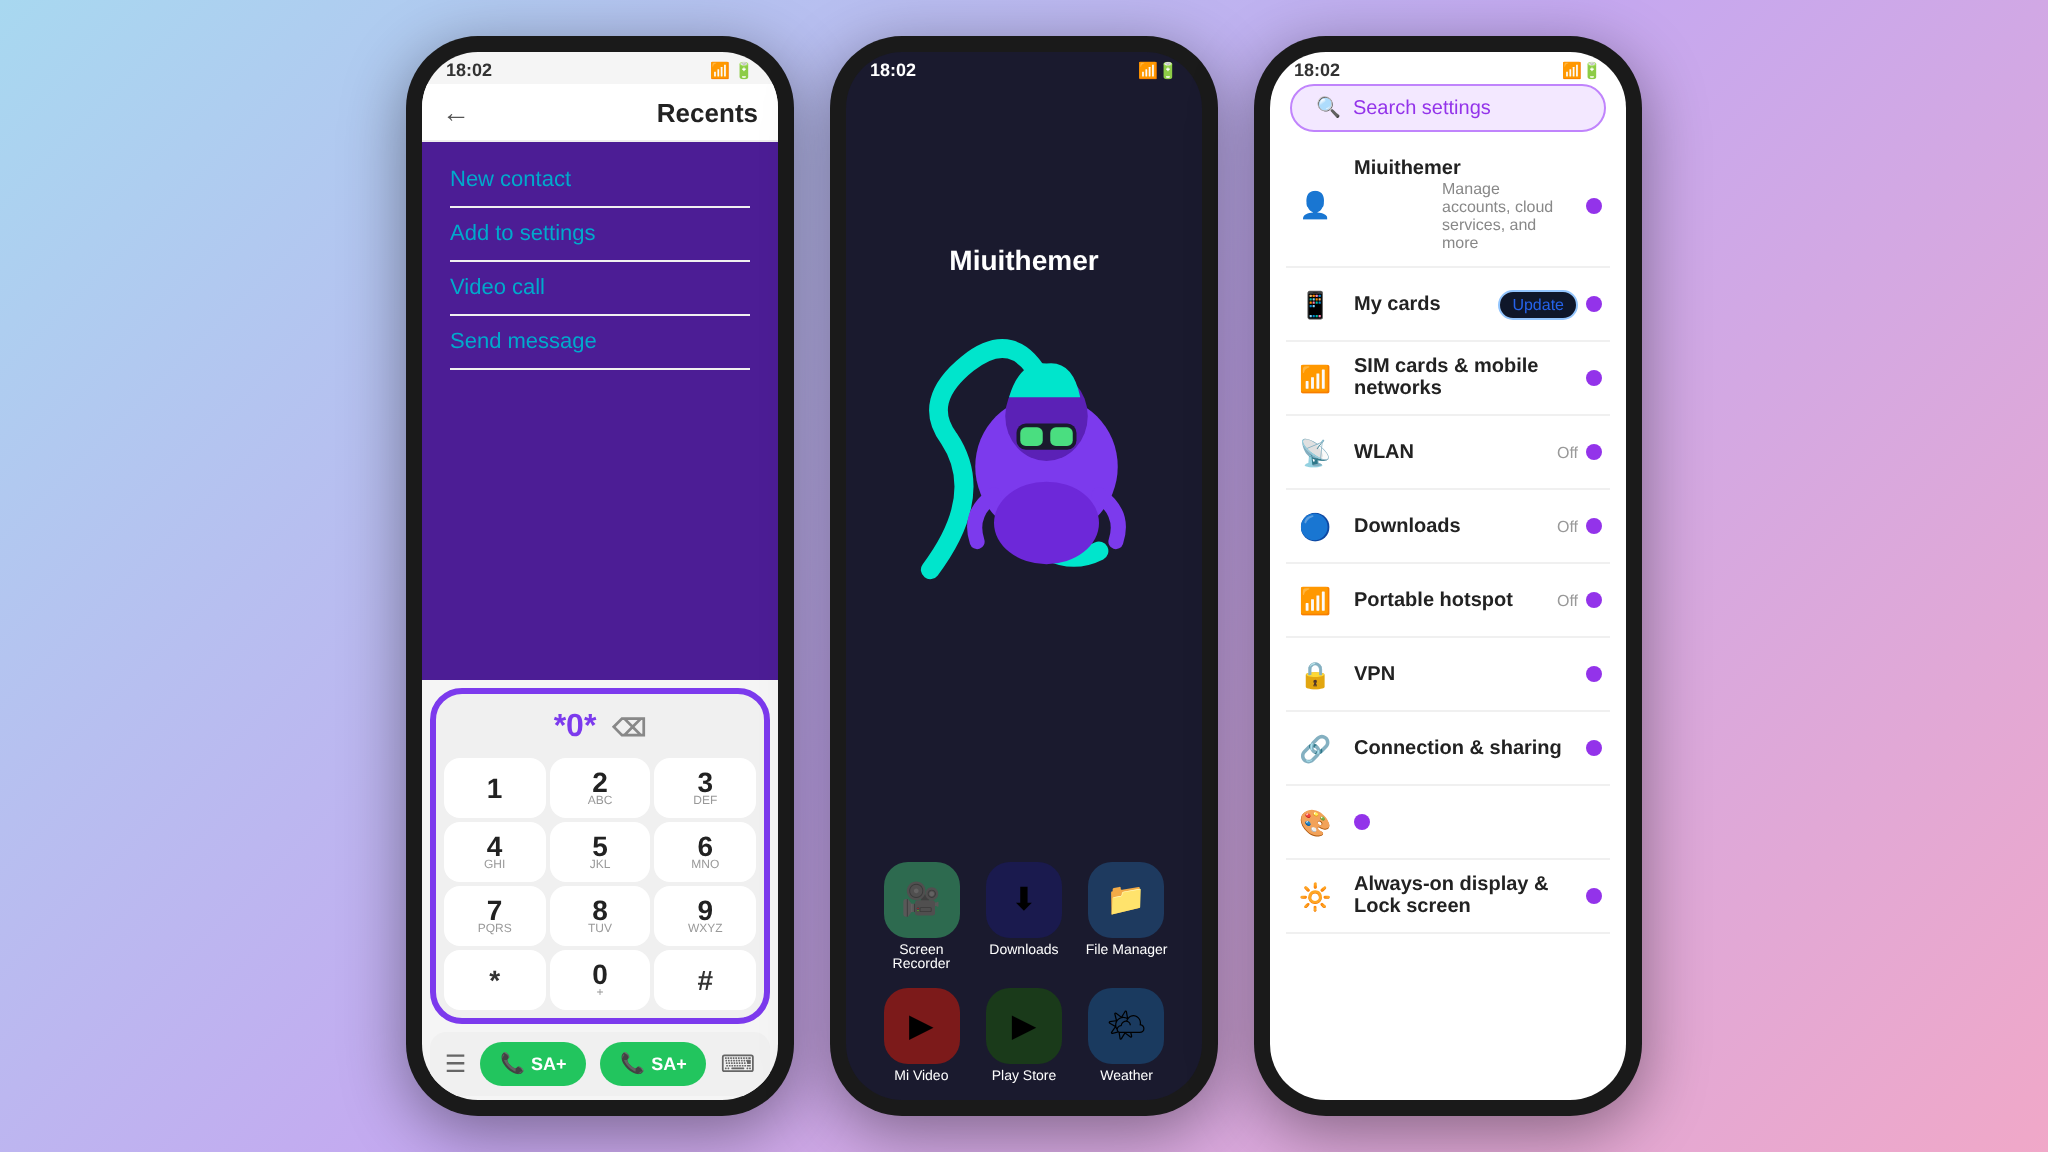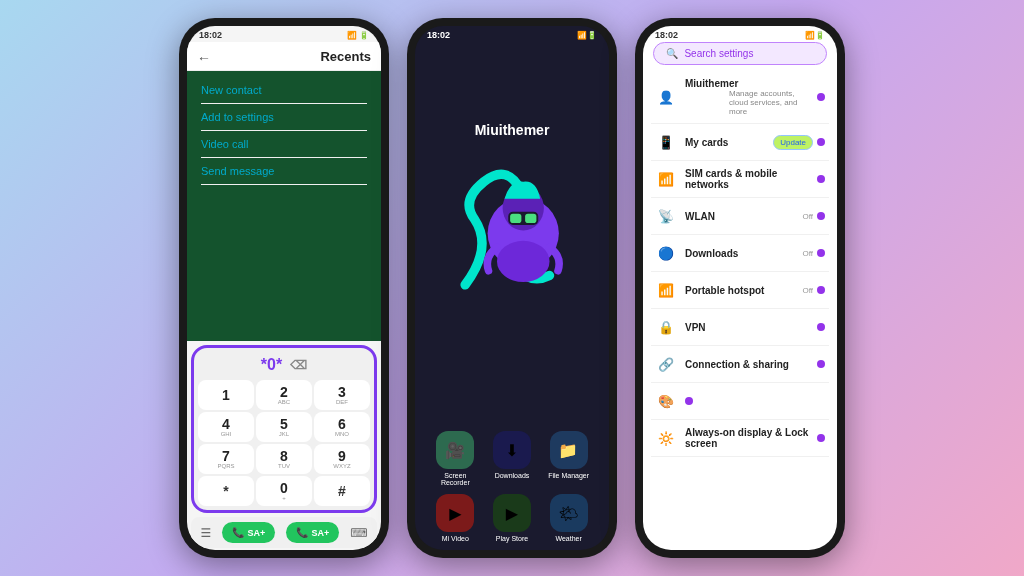--- a/index.html
+++ b/index.html
@@ -10,21 +10,21 @@
       display: flex;
       align-items: center;
       justify-content: center;
       gap: 18px;
       font-family: 'Segoe UI', Arial, sans-serif;
       overflow: hidden;
     }
 
     
     .phone {
-      width: 210px;
+      width: 194px;
       height: 540px;
       background: #1a1a1a;
       border-radius: 36px;
       padding: 8px;
       box-shadow: 0 8px 32px rgba(0,0,0,0.4);
       position: relative;
       display: flex;
       flex-direction: column;
     }
     .phone-screen {
@@ -63,21 +63,21 @@
     }
     .dialer-title {
       font-size: 13px;
       font-weight: 600;
       color: #222;
       flex: 1;
       text-align: right;
     }
     .back-arrow { font-size: 14px; color: #555; cursor: pointer; }
     .dialer-menu {
-      background: #14532d;
+      background: #4c1d95;
       padding: 6px 14px;
       flex: 1;
     }
     .dialer-menu a {
       display: block;
       color: #00aacc;
       font-size: 11px;
       padding: 7px 0;
       border-bottom: 1px solid #f0f0f0;
       text-decoration: none;
@@ -251,21 +251,21 @@
       width: 8px;
       height: 8px;
       background: #9333ea;
       border-radius: 50%;
     }
     .settings-off {
       font-size: 8px;
       color: #999;
     }
     .update-badge {
-      background: #bef264;
+      background: #0f172a;
       color: #2563eb;
       font-size: 8px;
       padding: 2px 6px;
       border-radius: 10px;
       border: 1px solid #93c5fd;
     }
   </style>
 </head>
 <body>
 

